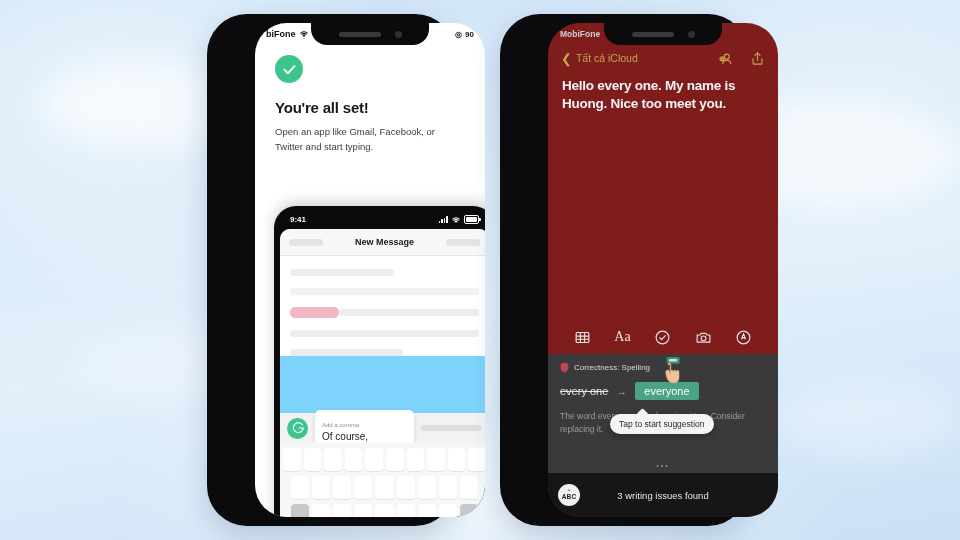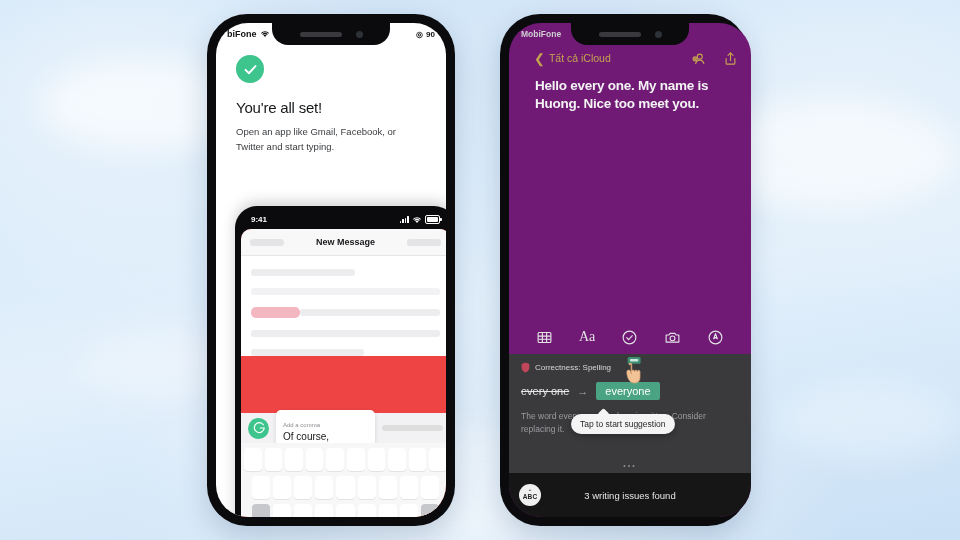--- a/index.html
+++ b/index.html
@@ -27,21 +27,21 @@
 
   
   .phone{
     position:absolute;background:#0b0b0d;border-radius:40px;
     box-shadow:0 10px 28px rgba(40,70,110,.22);
     padding:9px;box-sizing:border-box;
   }
   .phone-left{left:207px;top:14px;width:248px;height:512px;}
   .phone-right{left:500px;top:14px;width:248px;height:512px;}
   .screen{
-    position:relative;width:100%;height:100%;border-radius:32px;overflow:hidden;
+    position:relative;width:100%;height:100%;border-radius:32px;overflow:hidden;margin-left:39px;
   }
   .notch{
     position:absolute;left:50%;transform:translateX(-50%);top:0;
     width:118px;height:22px;background:#0b0b0d;border-radius:0 0 16px 16px;z-index:30;
     display:flex;align-items:center;justify-content:center;gap:14px;
   }
   .speaker{width:42px;height:5px;border-radius:3px;background:#3a3a3e;}
   .cam{width:7px;height:7px;border-radius:50%;background:#2c3238;}
 
   
@@ -55,21 +55,21 @@
   .sbar .left{display:flex;align-items:center;gap:3px;}
   .sbar .right{display:flex;align-items:center;gap:3px;font-size:8px;}
   .wifi{display:inline-block;width:10px;height:8px;}
   .done-wrap{padding:32px 20px 0 20px;}
   .check-circle{
     width:28px;height:28px;border-radius:50%;background:#3ec48d;
     display:flex;align-items:center;justify-content:center;
   }
   .check-circle svg{width:15px;height:15px;}
   .allset-title{
-    margin-top:16px;font-size:15px;font-weight:400;color:#17181a;letter-spacing:-.2px;
+    margin-top:16px;font-size:15px;font-weight:700;color:#17181a;letter-spacing:-.2px;
   }
   .allset-body{
     margin-top:9px;font-size:9.5px;line-height:1.55;color:#3b3d40;max-width:182px;
   }
 
   
   .inner-phone{
     position:absolute;left:19px;top:183px;width:221px;height:330px;
     background:#0b0b0d;border-radius:22px 22px 0 0;padding:4px 6px 0 6px;box-sizing:border-box;
     box-shadow:0 -4px 14px rgba(0,0,0,.18);
@@ -82,21 +82,21 @@
     height:19px;display:flex;align-items:center;justify-content:space-between;
     padding:0 10px;box-sizing:border-box;color:#fff;font-size:8px;font-weight:700;
     background:#0b0b0d;
   }
   .inner-sbar .ico{display:flex;align-items:center;gap:3px;}
   .bars{display:flex;align-items:flex-end;gap:1px;height:7px;}
   .bars i{display:block;width:1.6px;background:#fff;border-radius:.5px;}
   .battery{width:13px;height:6.5px;border:1px solid #fff;border-radius:2px;position:relative;}
   .battery:after{content:"";position:absolute;right:-2.5px;top:1.6px;width:1.3px;height:3px;background:#fff;border-radius:0 1px 1px 0;}
   .battery i{position:absolute;inset:1px;background:#fff;border-radius:1px;}
-  .inner-body{background:#ef4444;height:calc(100% - 19px);position:relative;border-radius:10px 10px 0 0;overflow:hidden;}
+  .inner-body{background:#7dd3fc;height:calc(100% - 19px);position:relative;border-radius:10px 10px 0 0;overflow:hidden;}
   .msg-head{
     height:26px;background:#f8f8f9;border-bottom:1px solid #e6e6e8;
     display:flex;align-items:center;justify-content:center;position:relative;
   }
   .msg-head .title{font-size:9px;font-weight:700;color:#18191b;}
   .ghost{position:absolute;height:7px;border-radius:3px;background:#e4e4e7;}
   .gh-l{left:9px;width:34px;}
   .gh-r{right:9px;width:34px;}
   .msg-body{background:#fff;padding:13px 10px 0 10px;}
   .line{height:7px;border-radius:3px;background:#ededf0;margin-bottom:12px;}
@@ -130,21 +130,21 @@
   
   .kb{position:absolute;left:0;right:0;bottom:0;height:93px;background:#f7f7f8;padding:5px 3px 0 3px;box-sizing:border-box;}
   .kb-row{display:flex;justify-content:center;gap:3px;margin-bottom:5px;}
   .key{height:23px;border-radius:4px;background:#fff;box-shadow:0 1px 0 rgba(0,0,0,.08);}
   .kb-row.r1 .key{width:18.2px;}
   .kb-row.r2 .key{width:18.2px;}
   .kb-row.r3 .key{width:18.2px;}
   .key.wide{width:26px;background:#c6c8cc;}
 
   
-  .scr-right{background:#701a75;padding-left:12px;}
+  .scr-right{background:#7f1d1d;}
   .r-sbar{
     position:absolute;top:0;left:0;right:0;height:22px;z-index:20;
     display:flex;align-items:center;justify-content:space-between;
     padding:0 12px;box-sizing:border-box;font-size:8.5px;font-weight:700;color:#cfcfd2;
   }
   .r-nav{
     margin-top:22px;height:26px;display:flex;align-items:center;justify-content:space-between;
     padding:0 13px;box-sizing:border-box;color:#c6a44f;
   }
   .r-back{display:flex;align-items:center;gap:4px;font-size:10.5px;}

